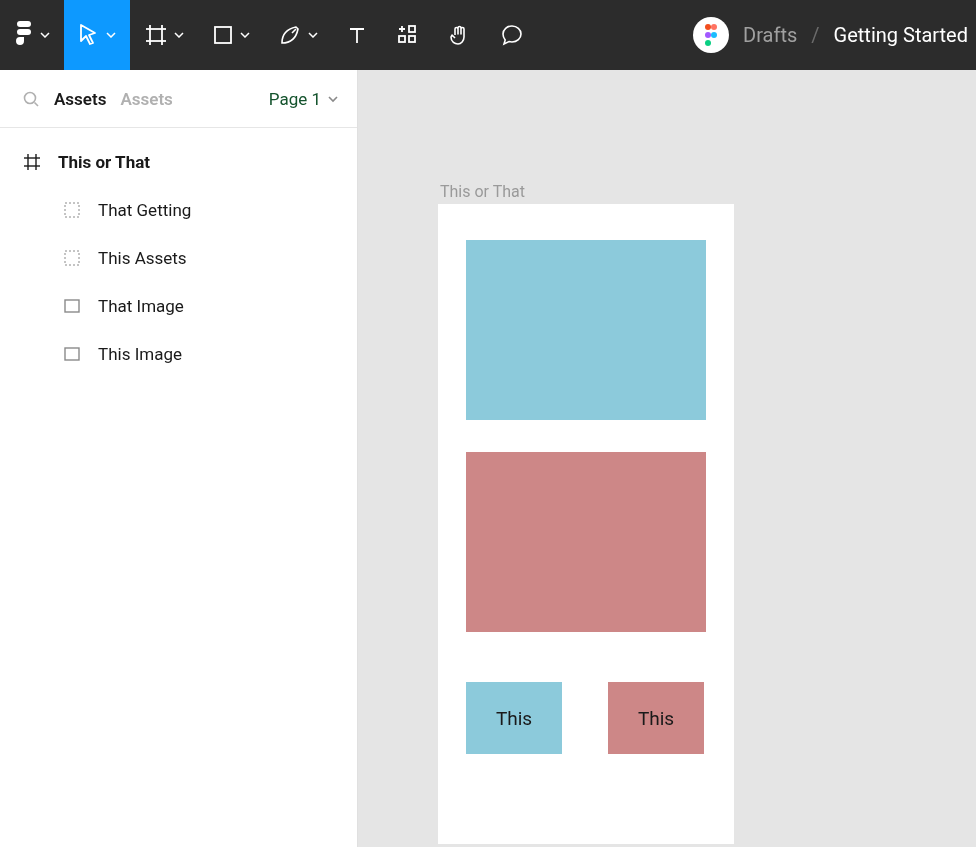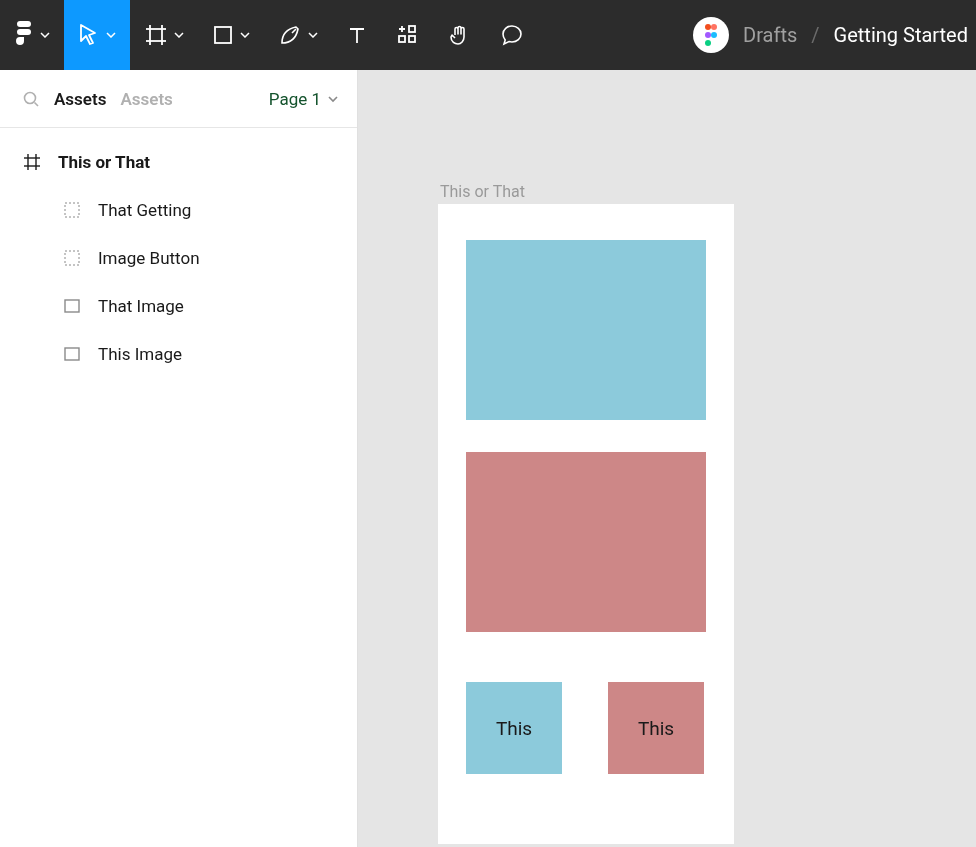--- a/index.html
+++ b/index.html
@@ -117,21 +117,21 @@
   .img-rect {
     position: absolute;
     left: 28px;
     width: 240px; height: 180px;
   }
   .img1 { top: 36px; background: #8ccadb; }
   .img2 { top: 248px; background: #cd8787; }
   .btn {
     position: absolute;
     top: 478px;
-    width: 96px; height: 92px;
+    width: 96px; height: 72px;
     display: flex; align-items:center; justify-content:center;
     font-size: 19px;
     color: #1a1a1a;
   }
   .btn.this { left: 28px; background: #8ccadb; }
   .btn.that { left: 170px; background: #cd8787; }
   
   
   svg { display:block; }
 </style>
@@ -306,21 +306,21 @@
         </span>
         <span>That Getting</span>
       </div>
 
       <div class="layer-row child">
         <span class="layer-icon">
           <svg width="16" height="16" viewBox="0 0 16 16" stroke="#8a8a8a" stroke-width="1" fill="none" stroke-dasharray="2 2">
               <rect x="1" y="1" width="14" height="14"></rect>
             </svg>
         </span>
-        <span>Image Button</span>
+        <span>This Assets</span>
       </div>
 
       <div class="layer-row child">
         <span class="layer-icon">
           <svg width="16" height="14" viewBox="0 0 16 14">
               <rect x="1" y="1" width="14" height="12" fill="none" stroke="#8a8a8a" stroke-width="1.4"></rect>
             </svg>
         </span>
         <span>That Image</span>
       </div>

